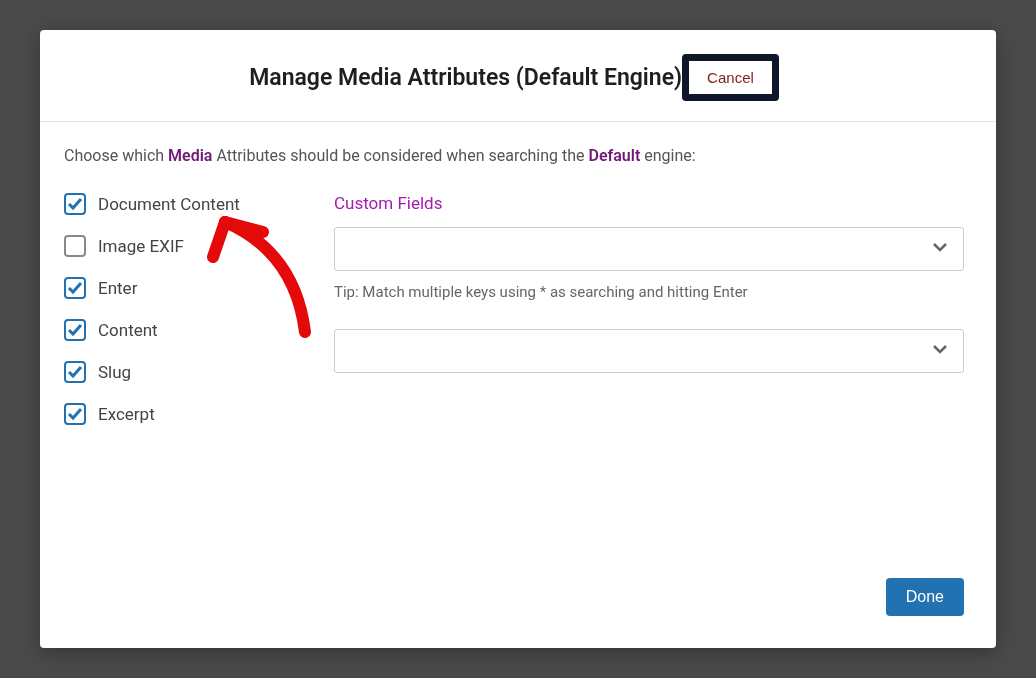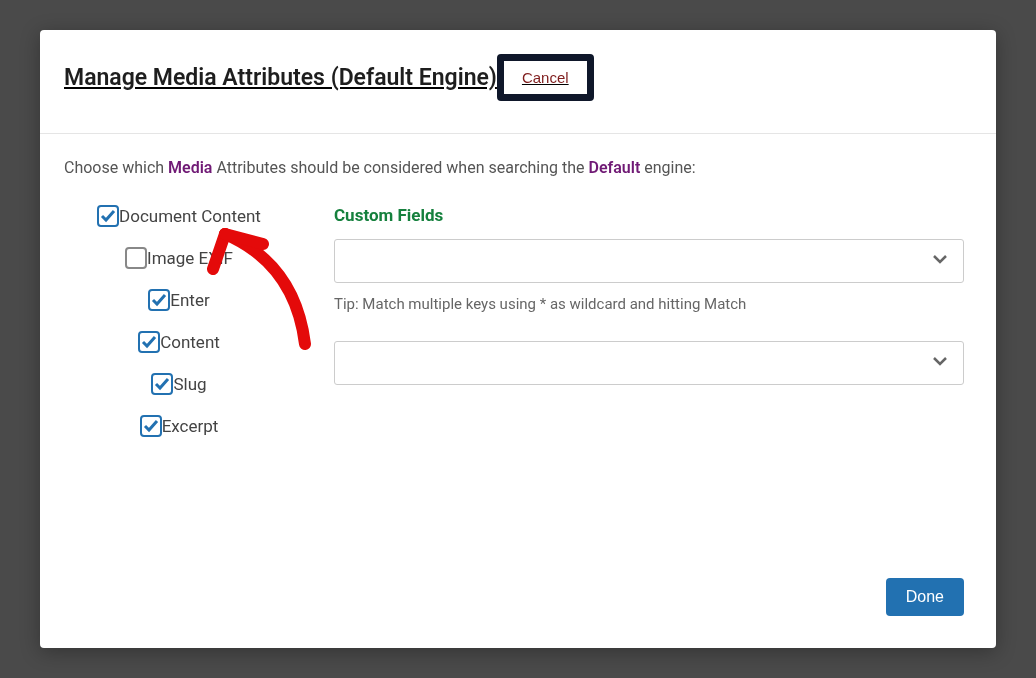--- a/index.html
+++ b/index.html
@@ -18,25 +18,24 @@
       right: 40px;
       bottom: 30px;
       background: #fff;
       border-radius: 4px;
       display: flex;
       flex-direction: column;
       box-shadow: 0 4px 20px rgba(0,0,0,0.3);
     }
     .modal-header {
       display: flex;
-      justify-content: flex-start;
-      align-items: center;
-      padding: 24px 32px 32px 24px;
+      justify-content: center;
+      align-items: center;
+      padding: 24px 32px 20px 24px;
       border-bottom: 1px solid #e5e5e5;
-      text-decoration: underline;
     }
     .modal-title {
       font-size: 23px;
       font-weight: 600;
       color: #1e1e1e;
     }
     .cancel-btn {
       background: #fff;
       border: 7px solid #0f172a;
       color: #7f1d1d;
@@ -63,22 +62,22 @@
     }
     .left-col {
       width: 230px;
       display: flex;
       flex-direction: column;
       gap: 20px;
     }
     .checkbox-row {
       display: flex;
       align-items: center;
-      cursor: pointer;
-      justify-content: center;
+      gap: 12px;
+      cursor: pointer;
     }
     .checkbox {
       width: 22px;
       height: 22px;
       border: 2px solid #888;
       border-radius: 4px;
       display: flex;
       align-items: center;
       justify-content: center;
       flex-shrink: 0;
@@ -100,22 +99,22 @@
       font-size: 17px;
       color: #444;
     }
     .right-col {
       flex: 1;
       display: flex;
       flex-direction: column;
     }
     .field-label {
       font-size: 17px;
-      font-weight: 700;
-      color: #15803d;
+      font-weight: 400;
+      color: #a21caf;
       margin-bottom: 14px;
     }
     .select-box {
       border: 1px solid #ccc;
       border-radius: 3px;
       height: 44px;
       display: flex;
       align-items: center;
       justify-content: flex-end;
       padding: 0 14px;
@@ -227,21 +226,21 @@
 
       <div class="right-col">
         <div class="field-label">Custom Fields</div>
         <div class="select-box">
           <span>
             <svg viewBox="0 0 18 18">
                 <polyline points="3,6 9,12 15,6"></polyline>
               </svg>
           </span>
         </div>
-        <div class="tip">Tip: Match multiple keys using * as wildcard and hitting Match</div>
+        <div class="tip">Tip: Match multiple keys using * as searching and hitting Enter</div>
 
         <div class="select-box">
           <span>
             <svg viewBox="0 0 18 18">
                 <polyline points="3,6 9,12 15,6"></polyline>
               </svg>
           </span>
         </div>
       </div>
     </div>

